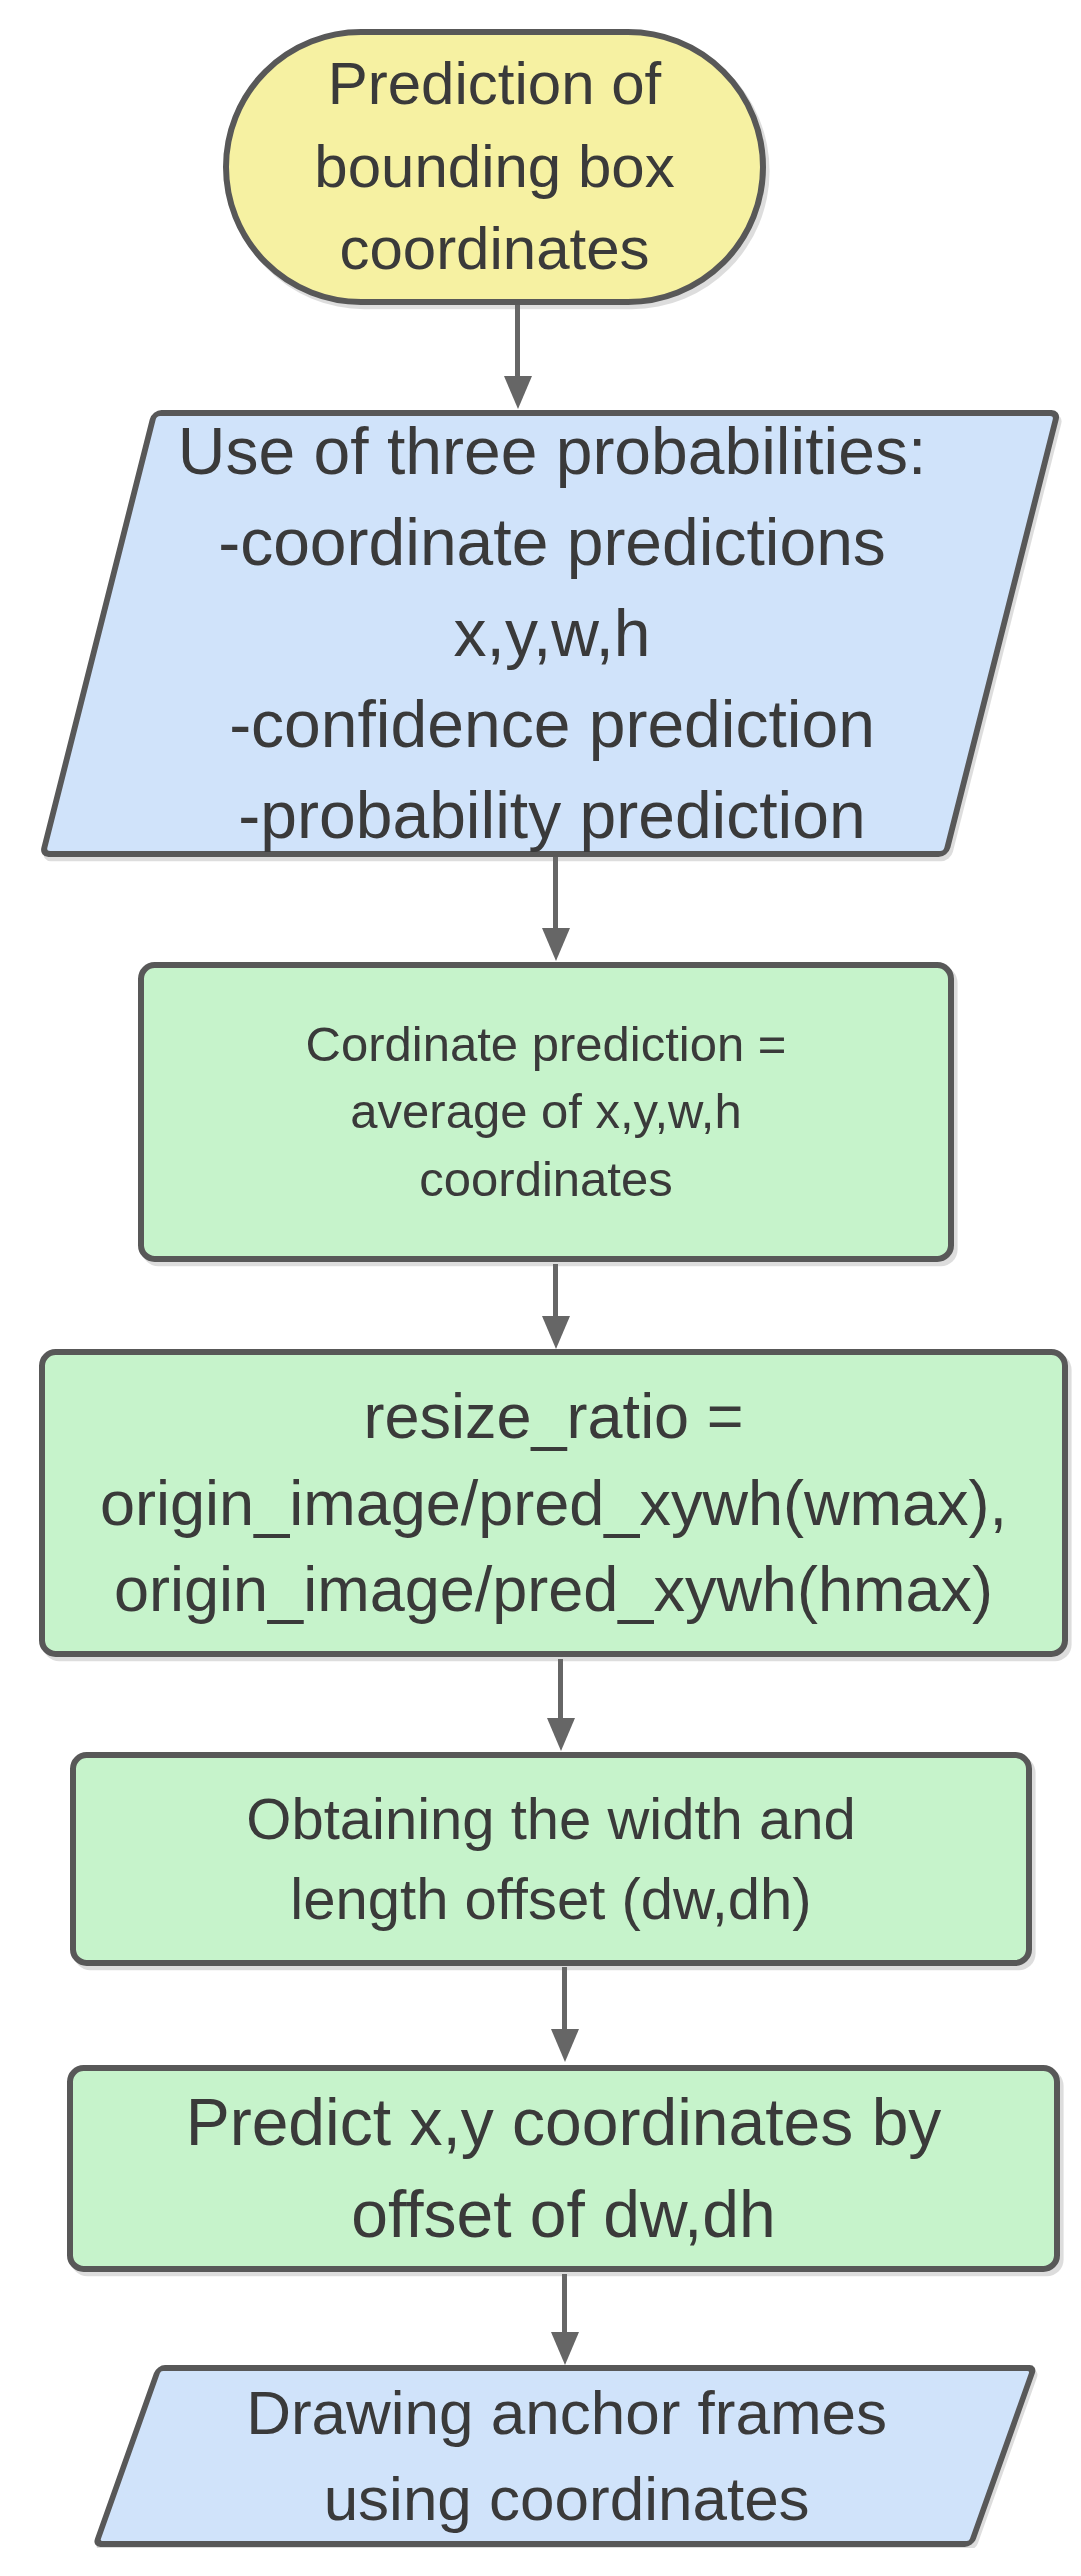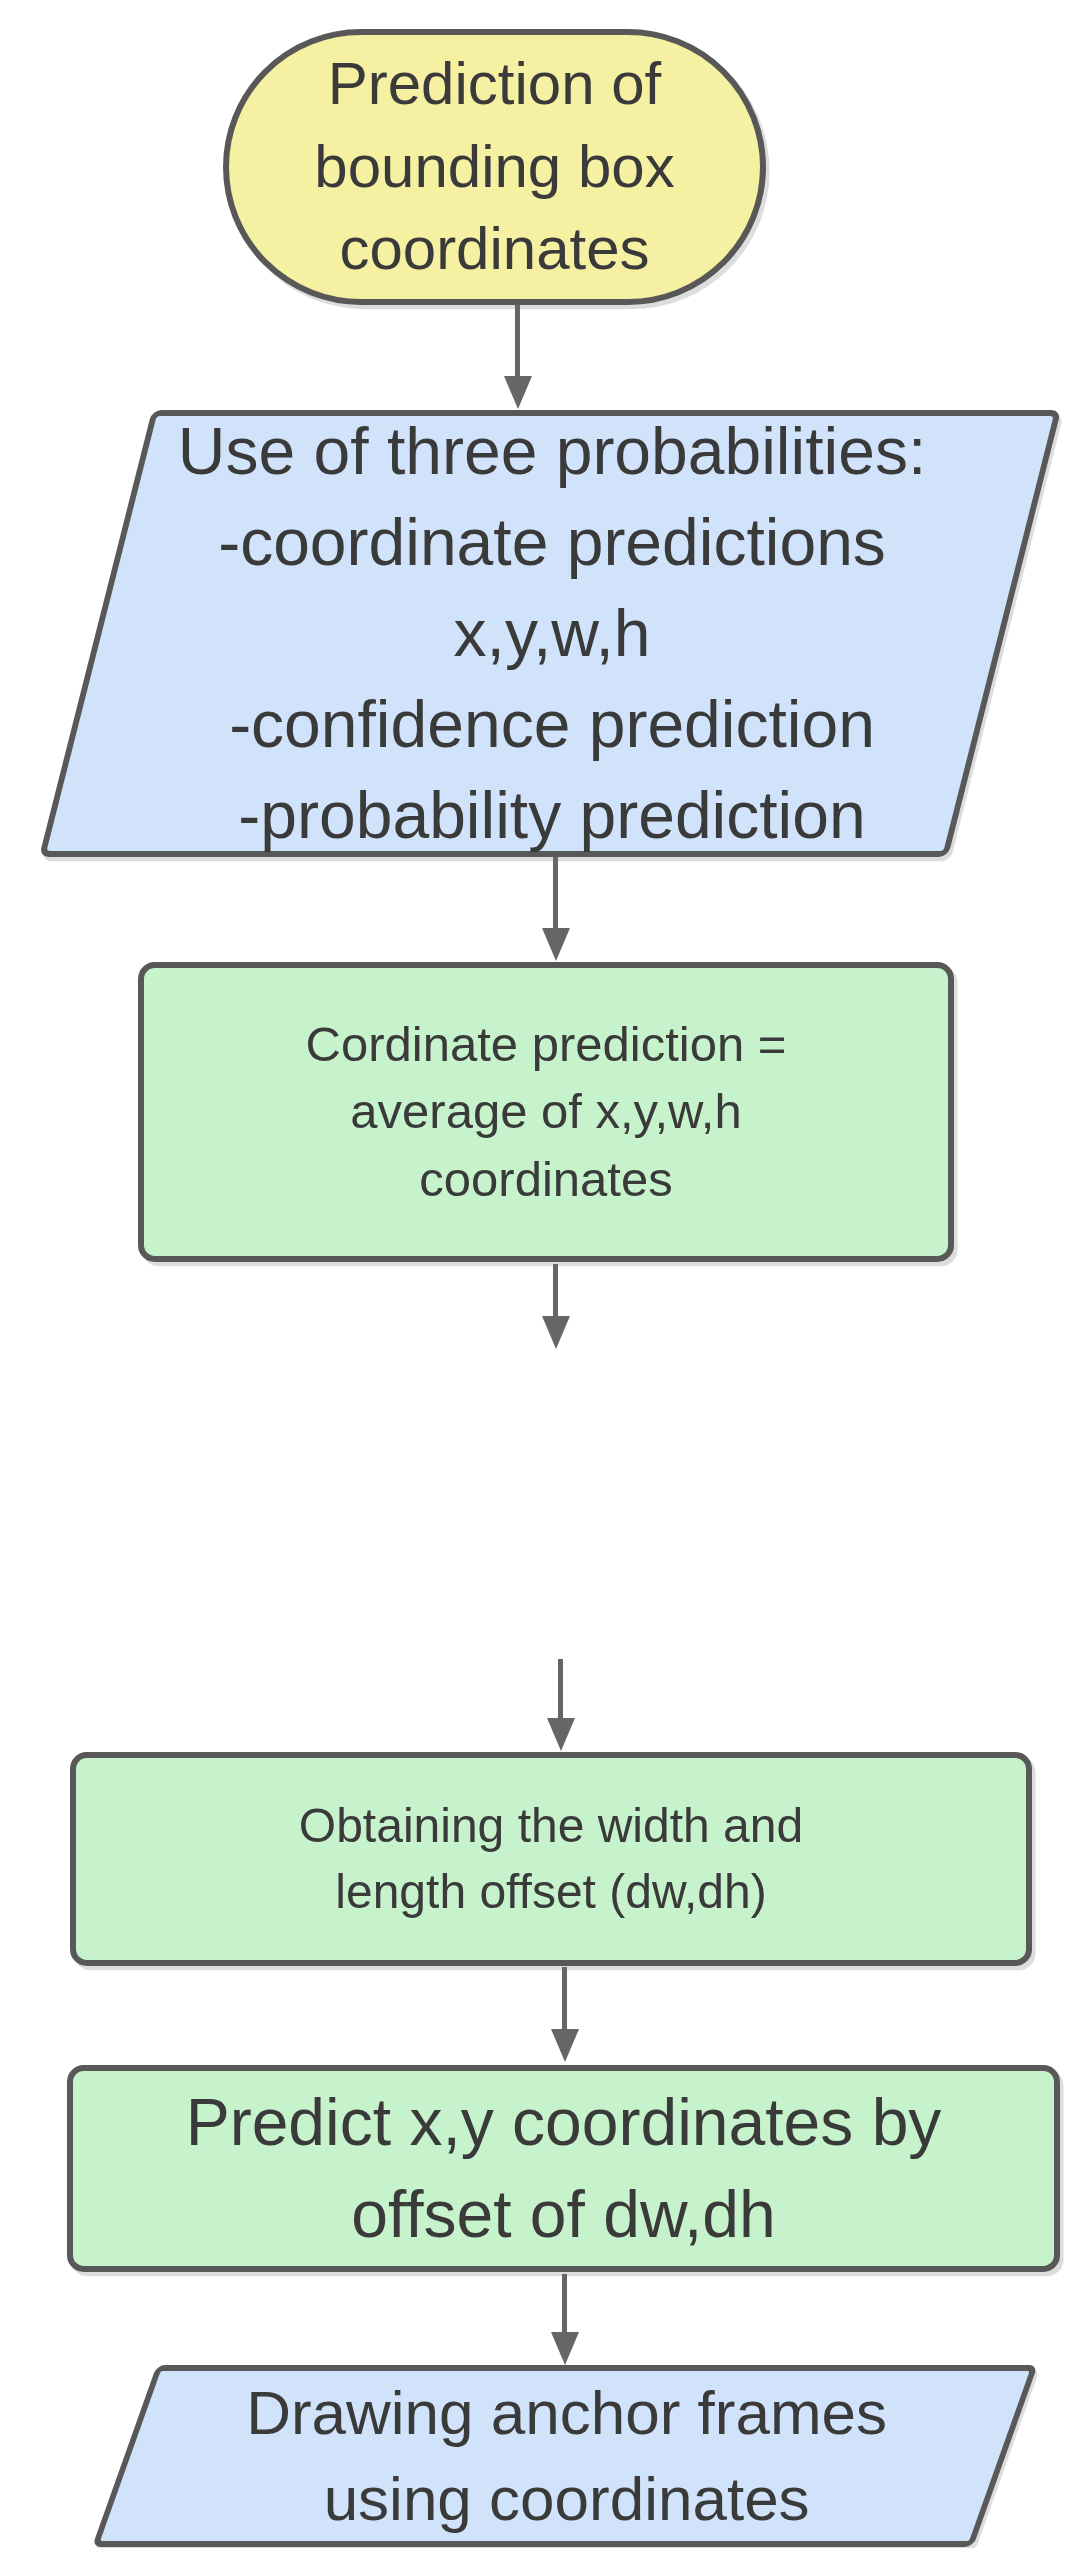--- a/index.html
+++ b/index.html
@@ -92,27 +92,32 @@
     <div class="node-text">Cordinate prediction =
 average of x,y,w,h
 coordinates</div>
   </div>
 
   <div class="arrow" style="left:541px; top:1264px; height:85px;">
     <div class="shaft"></div>
     <div class="head"></div>
   </div>
 
+  <div class="node process fill-green" style="left:39px; top:1349px; width:1029px; height:308px; font-size:63px;">
+    <div class="node-text">resize_ratio =
+origin_image/pred_xywh(wmax),
+origin_image/pred_xywh(hmax)</div>
+  </div>
 
   <div class="arrow" style="left:546px; top:1659px; height:92px;">
     <div class="shaft"></div>
     <div class="head"></div>
   </div>
 
-  <div class="node process fill-green" style="left:70px; top:1752px; width:962px; height:214px; font-size:48px;">
+  <div class="node process fill-green" style="left:70px; top:1752px; width:962px; height:214px; font-size:58px;">
     <div class="node-text">Obtaining the width and
 length offset (dw,dh)</div>
   </div>
 
   <div class="arrow" style="left:550px; top:1967px; height:95px;">
     <div class="shaft"></div>
     <div class="head"></div>
   </div>
 
   <div class="node process fill-green" style="left:67px; top:2065px; width:993px; height:207px; font-size:66px;">

